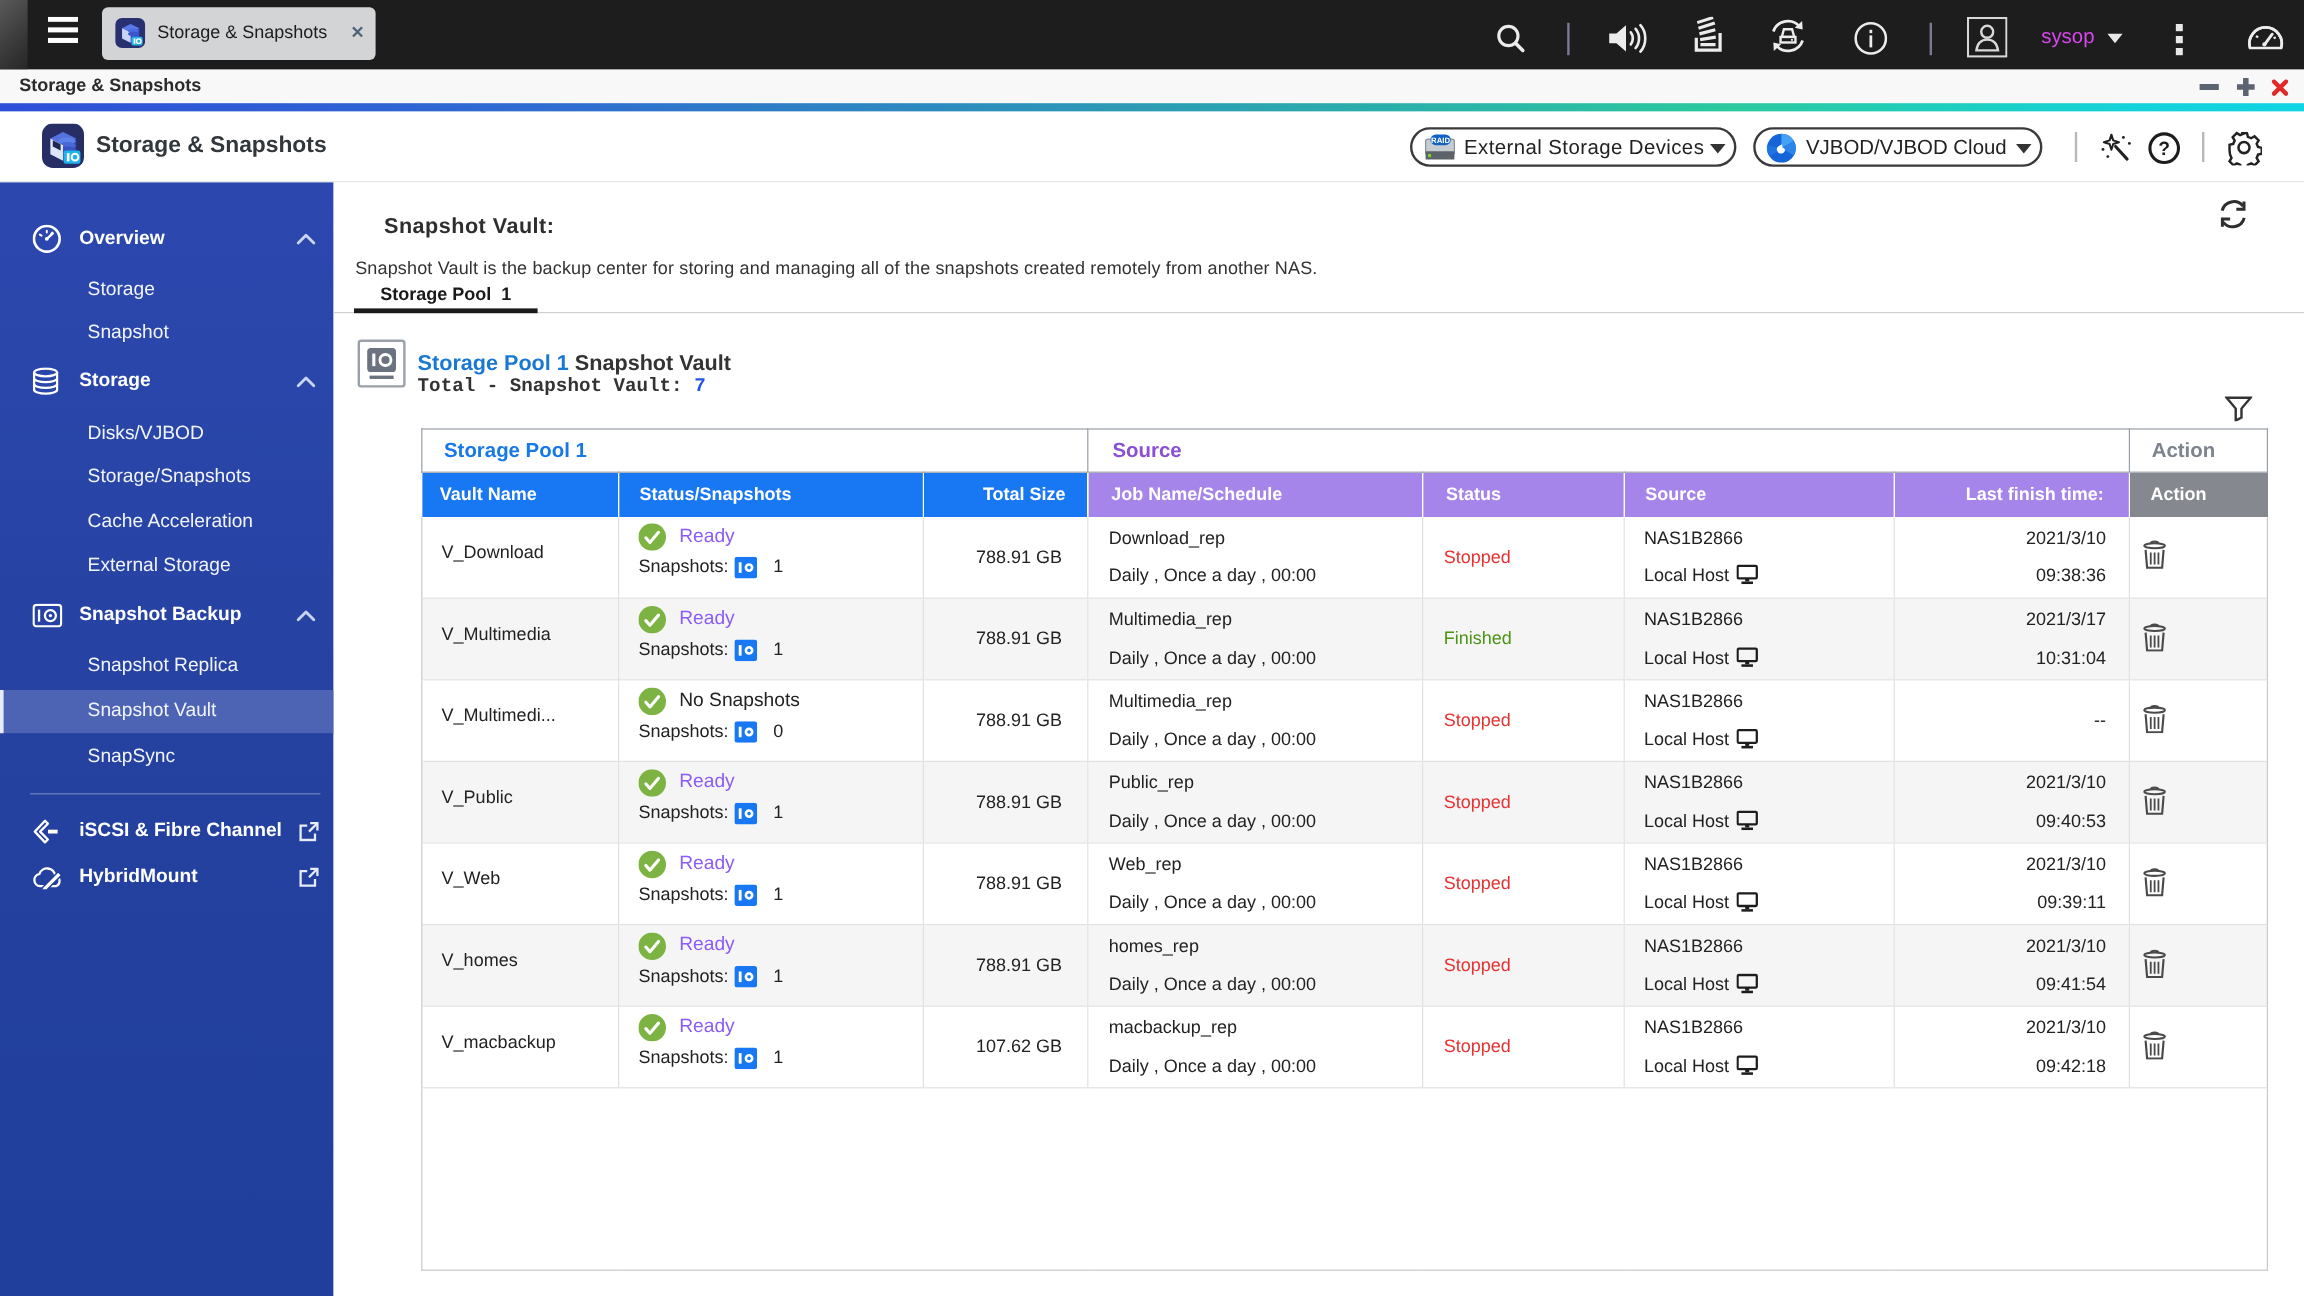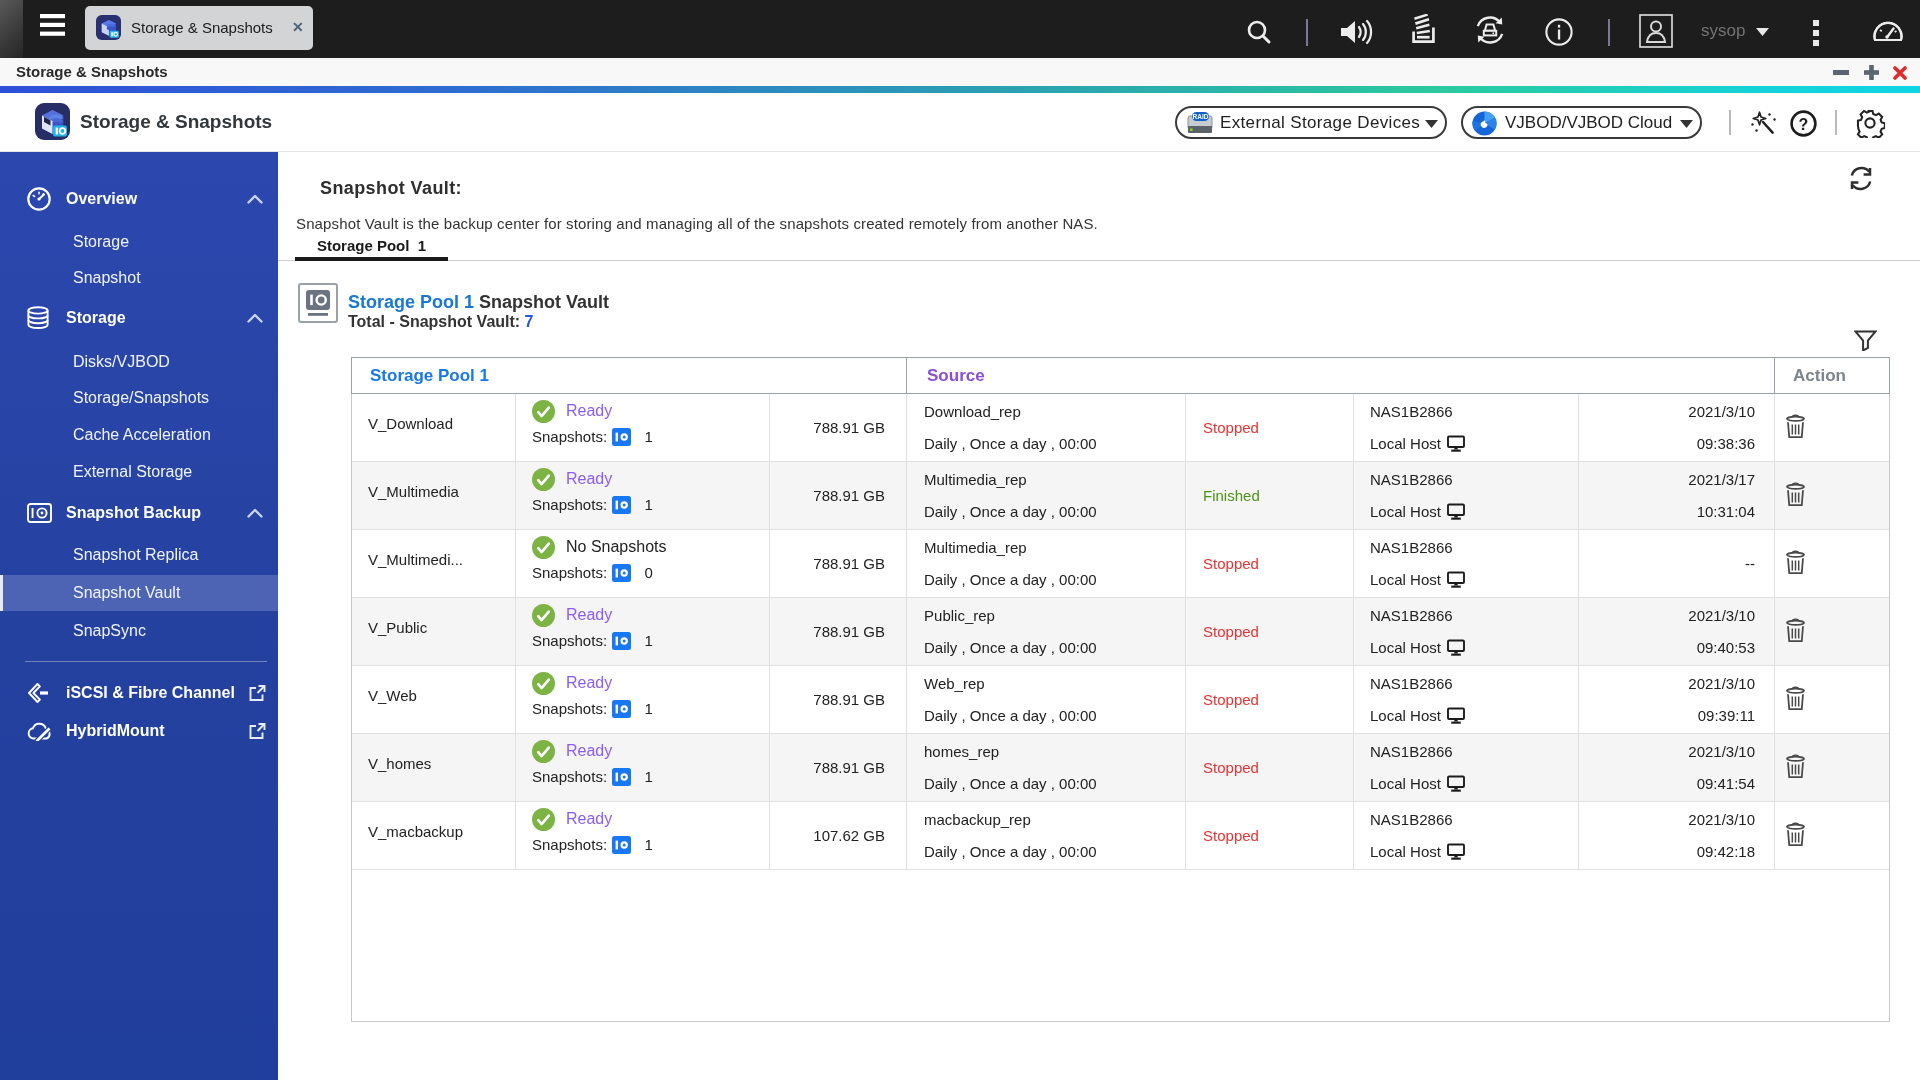--- a/index.html
+++ b/index.html
@@ -46,21 +46,21 @@
 #h1 { position:absolute; left:18px; top:26px; font-size:18px; letter-spacing:0.4px; font-weight:bold; color:#2e2e2e;margin-left:24px; }
 #desc { position:absolute; left:18px; top:63px; font-size:15px; letter-spacing:0.13px; color:#333; }
 #tabbar { position:absolute; left:0; top:108px; width:1642px; height:1px; background:#cfcfcf; }
 #ptab { position:absolute; left:17px; top:85px; width:153px; height:24px; text-align:center;
   font-size:15px; font-weight:bold; color:#1a1a1a; }
 #ptabline { position:absolute; left:17px; top:105px; width:153px; height:4px; background:#1a1a1a; }
 #poolicon { position:absolute; left:20px; top:131px; width:40px; height:40px;
   border:2px solid #9ba1a8; border-radius:3px; }
 #pooltitle { position:absolute; left:70px; top:140px; font-size:18px; font-weight:bold; color:#333; }
 #pooltitle .b { color:#1878d2; }
-#pooltotal { position:absolute; left:70px; top:161px; font-size:16px; font-weight:bold; color:#333; }
+#pooltotal { position:absolute; left:70px; top:161px; font-size:16px; font-weight:bold; color:#333;font-family:Liberation Mono, monospace; }
 #pooltotal .n { color:#2255e6; }
 
 #tbl { position:absolute; left:73px; top:205px; border-collapse:collapse; table-layout:fixed;
   width:1538px; }
 #tbl td { overflow:hidden; }
 tr.grp td { height:36px; border:1px solid #98a0a8; background:#fff;
   font-size:17px; font-weight:bold; padding-left:18px; }
 tr.hdr td { height:37px; font-size:15px; font-weight:bold; color:#fff; padding-left:17px; }
 tr.hdr td.bl { background:#1877f2; }
 tr.hdr td.pu { background:#a685ea; }
@@ -144,21 +144,21 @@
     <circle cx="14" cy="14" r="12.6" fill="none" stroke="#ececec" stroke-width="2.1"></circle>
     <rect x="12.9" y="11.5" width="2.3" height="10" fill="#ececec"></rect>
     <rect x="12.9" y="6.8" width="2.3" height="2.8" fill="#ececec"></rect>
   </svg>
   <div style="position:absolute;left:1608px;top:19px;width:2px;height:27px;background:#7a7a96"></div>
   <svg style="position:absolute;left:1639px;top:14px" width="34" height="35" viewBox="0 0 34 35">
     <rect x="1" y="1" width="32" height="32" fill="none" stroke="#d8d8d8" stroke-width="1.7"></rect>
     <circle cx="17" cy="12.5" r="5" fill="none" stroke="#d8d8d8" stroke-width="2"></circle>
     <path d="M8 28c1-7 5-9 9-9s8 2 9 9z" fill="none" stroke="#d8d8d8" stroke-width="2"></path>
   </svg>
-  <div style="position:absolute;left:1701px;top:21px;font-size:17px;color:#737373">sysop</div>
+  <div style="position:absolute;left:1701px;top:21px;font-size:17px;color:#d946ef">sysop</div>
   <svg style="position:absolute;left:1756px;top:28px" width="13" height="9">
       <path d="M0 0h13L6.5 8z" fill="#e8e8e8"></path>
     </svg>
   <svg style="position:absolute;left:1813px;top:20px" width="7" height="27">
     <rect y="0" width="6" height="6" fill="#e8e8e8"></rect>
       <rect y="10" width="6" height="6" fill="#e8e8e8"></rect>
       <rect y="20" width="6" height="6" fill="#e8e8e8"></rect>
   </svg>
   <svg style="position:absolute;left:1872px;top:17px" width="32" height="30" viewBox="0 0 32 30">
     <path d="M3 23a13.5 13.5 0 1 1 26 0z" fill="none" stroke="#ececec" stroke-width="2.2"></path>
@@ -367,20 +367,30 @@
         <col style="width:225px">
       <col style="width:196px">
         <col style="width:115px">
     </colgroup>
     <tbody>
         <tr class="grp">
       <td colspan="3" style="color:#1778e8">Storage Pool 1</td>
       <td colspan="4" style="color:#8a4fd8;padding-left:20px">Source</td>
       <td style="color:#7d848e">Action</td>
     </tr>
+    <tr class="hdr">
+      <td class="bl" style="padding-left:15px">Vault Name</td>
+      <td class="bl">Status/Snapshots</td>
+      <td class="bl r" style="text-align:right;padding-right:18px;padding-left:0">Total Size</td>
+      <td class="pu" style="padding-left:19px">Job Name/Schedule</td>
+      <td class="pu" style="padding-left:19px">Status</td>
+      <td class="pu">Source</td>
+      <td class="pu" style="text-align:right;padding-right:21px;padding-left:0">Last finish time:</td>
+      <td class="gy">Action</td>
+    </tr>
     <tr class="row">
       <td class="ol">V_Download</td>
       <td>
             <div class="ln">
               <svg width="23" height="23" viewBox="0 0 23 23">
                 <circle cx="11.5" cy="11.5" r="11.5" fill="#7cb342"></circle>
                 <path d="M6.2 12.2l3.4 3.9L16.8 7.6" stroke="#fff" stroke-width="2.6" fill="none" stroke-linecap="round" stroke-linejoin="round"></path>
               </svg>
               <span class="grn">Ready</span>
             </div>

